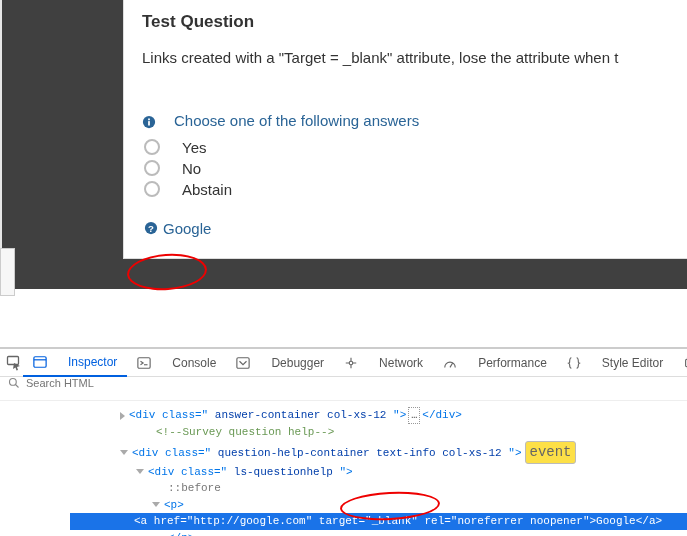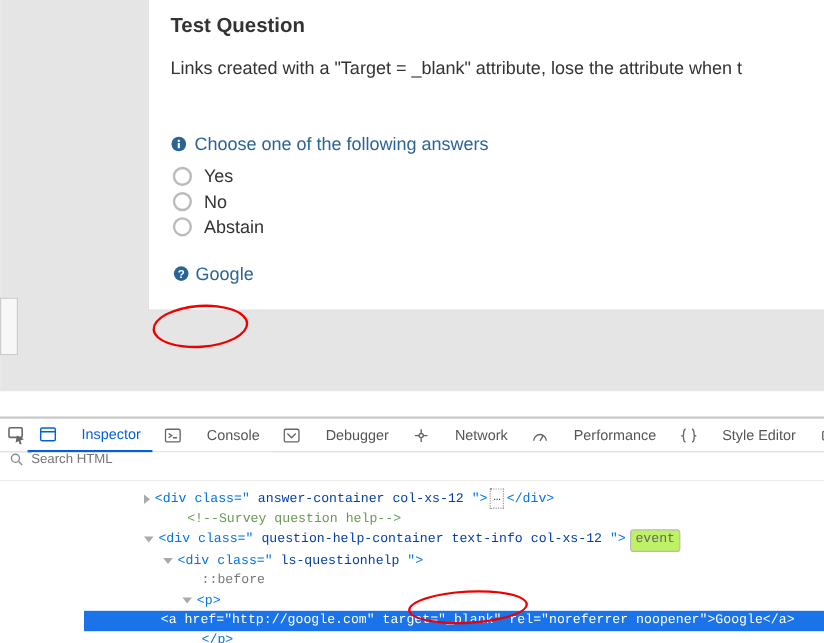--- a/index.html
+++ b/index.html
@@ -1,24 +1,24 @@
 <!DOCTYPE html>
 <html><head>
 <meta charset="utf-8">
 <style>
   * { box-sizing: border-box; margin: 0; padding: 0; }
   body { font-family: Arial, Helvetica, sans-serif; font-size: 14px; color: #333; width: 687px; height: 536px; overflow: hidden; background: #fff; position: relative; }
-  .top-area { position: absolute; top: 0; left: 0; right: 0; height: 326px; background: #e5e5e5; }
+  .top-area { position: absolute; top: 0; left: 0; right: 0; height: 289px; background: #404040; }
   .left-margin { position: absolute; left: 0; top: 0; bottom: 0; width: 2px; background: #e7e7e7; }
   .small-box { position: absolute; left: 0; top: 248px; width: 15px; height: 48px; border: 1px solid #ccc; background: #f7f7f7; }
   .question-box { position: absolute; top: 0; left: 123px; right: 0; background: #fff; border: 1px solid #ddd; border-right: none; border-top: none; padding: 12px 18px 20px 18px; }
   .q-title { font-weight: bold; font-size: 17px; color: #333; margin-bottom: 16px; }
   .q-desc { font-size: 15px; color: #333; margin-bottom: 44px; line-height: 1.3; white-space: nowrap; overflow: hidden; }
-  .choose-row { color: #2a6496; font-size: 15px; margin-bottom: 10px; display: flex; align-items: center; gap: 6px; }
-  .answer-row { display: flex; align-items: center; gap: 10px; margin: 4px 0 4px 2px; font-size: 15px; color: #333; }
+  .choose-row { color: #2a6496; font-size: 15px; margin-bottom: 10px; display: flex; align-items: flex-end; gap: 18px; }
+  .answer-row { display: flex; align-items: center; gap: 22px; margin: 4px 0 4px 2px; font-size: 15px; color: #333; }
   .radio { width: 16px; height: 16px; border: 2px solid #bbb; border-radius: 50%; flex-shrink: 0; }
   .google-link { color: #2a6496; font-size: 15px; display: inline-flex; align-items: center; gap: 5px; margin-top: 18px; margin-left: 2px; position: relative; }
   .hand-circle { position: absolute; border: 2px solid #e00; border-radius: 50%; pointer-events: none; }
   .hc1 { left: 127px; top: 254px; width: 80px; height: 36px; transform: rotate(-4deg); }
   .hc2 { left: 340px; top: 492px; width: 100px; height: 28px; transform: rotate(-3deg); }
 
   
   .devtools { position: absolute; left: 0; right: 0; top: 347px; bottom: 0; border-top: 2px solid #ccc; background: #fff; }
   .dt-tabs { display: flex; align-items: center; height: 28px; border-bottom: 1px solid #ddd; font-size: 12px; color: #555; padding-left: 6px; }
   .dt-tab { display: flex; align-items: center; gap: 21px; padding: 0 10px; height: 100%; cursor: default; white-space: nowrap; }
@@ -27,21 +27,21 @@
   .dt-picker { display: flex; align-items: center; justify-content: center; width: 28px; height: 100%; border-right: 1px solid transparent; }
   .dt-search { display: flex; align-items: flex-start; height: 24px; border-bottom: 1px solid #eee; padding: 0 8px; font-size: 11px; color: #888; gap: 6px; }
   .dt-search input { border: none; outline: none; font-size: 11px; color: #555; width: 200px; font-family: inherit; }
   .dt-html { font-family: "Courier New", monospace; font-size: 11px; color: #393939; padding: 6px 0 6px 120px; line-height: 1.5; }
   .dt-line { white-space: nowrap; }
   .tag { color: #0074e8; }
   .attr-val { color: #003eaa; }
   .comment { color: #6a9955; margin-left: 36px; }
   .arrow { display: inline-block; width: 0; height: 0; border-left: 4px solid transparent; border-right: 4px solid transparent; border-top: 5px solid #aaa; vertical-align: middle; margin-right: 4px; }
   .arrow.r { border-top: 4px solid transparent; border-bottom: 4px solid transparent; border-left: 5px solid #aaa; border-right: none; }
-  .eventbadge { display: inline-block; border: 1px solid #bbb; border-radius: 3px; font-size: 11px; padding: 0 3px; color: #666; margin-left: 4px; background: #bef264; }
+  .eventbadge { display: inline-block; border: 1px solid #bbb; border-radius: 3px; font-size: 14px; padding: 0 3px; color: #666; margin-left: 4px; background: #fde047; }
   .dotted-box { display: inline-block; border: 1px dotted #999; padding: 0 2px; margin: 0 2px; font-size: 10px; vertical-align: middle; }
   .hl-line { background: #1a73e8; color: #fff; padding-left: 50px; margin-left: -50px; }
   .hl-line .tag, .hl-line .attr-name, .hl-line .attr-val, .hl-line .underline { color: #fff !important; }
   .underline { }
   .pseudo { color: #777; }
   .indent1 { padding-left: 16px; }
   .indent2 { padding-left: 32px; }
   .indent3 { padding-left: 48px; }
   .indent4 { padding-left: 64px; }
 </style>

